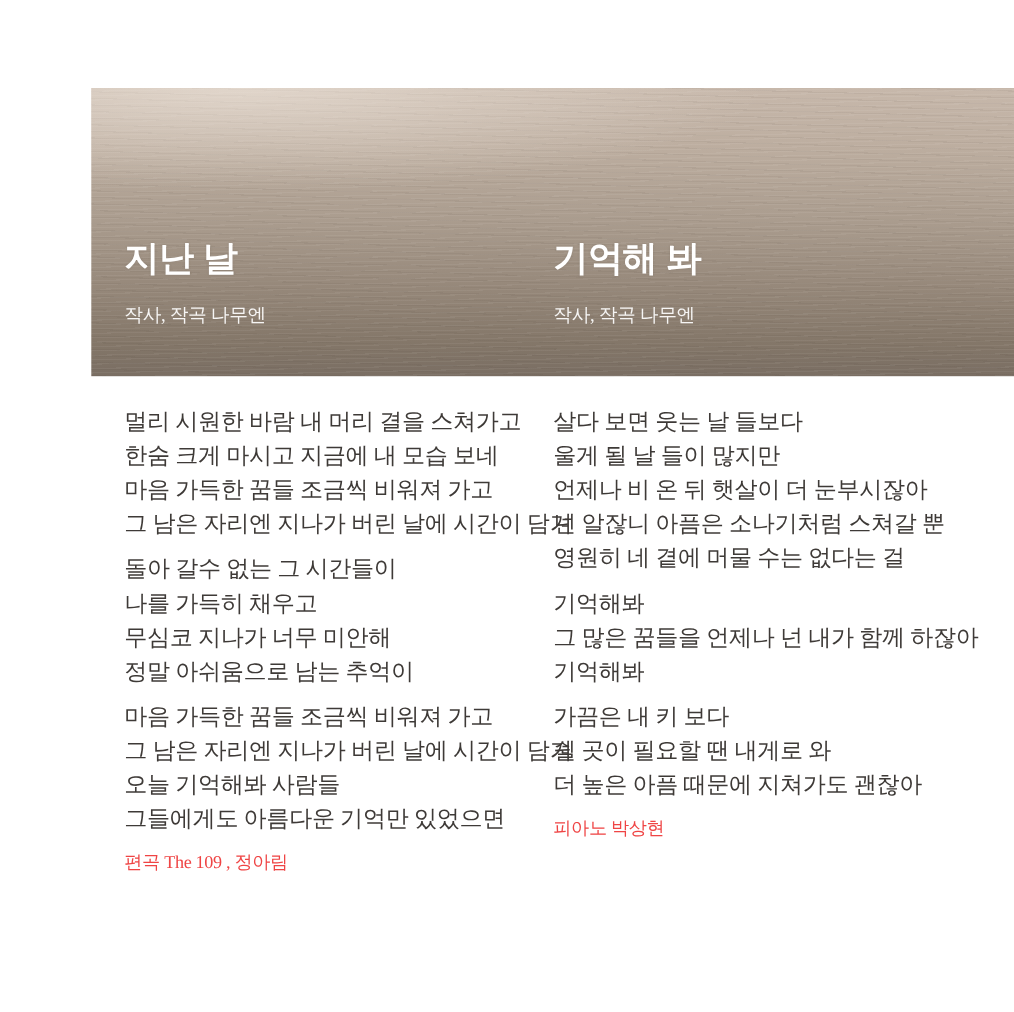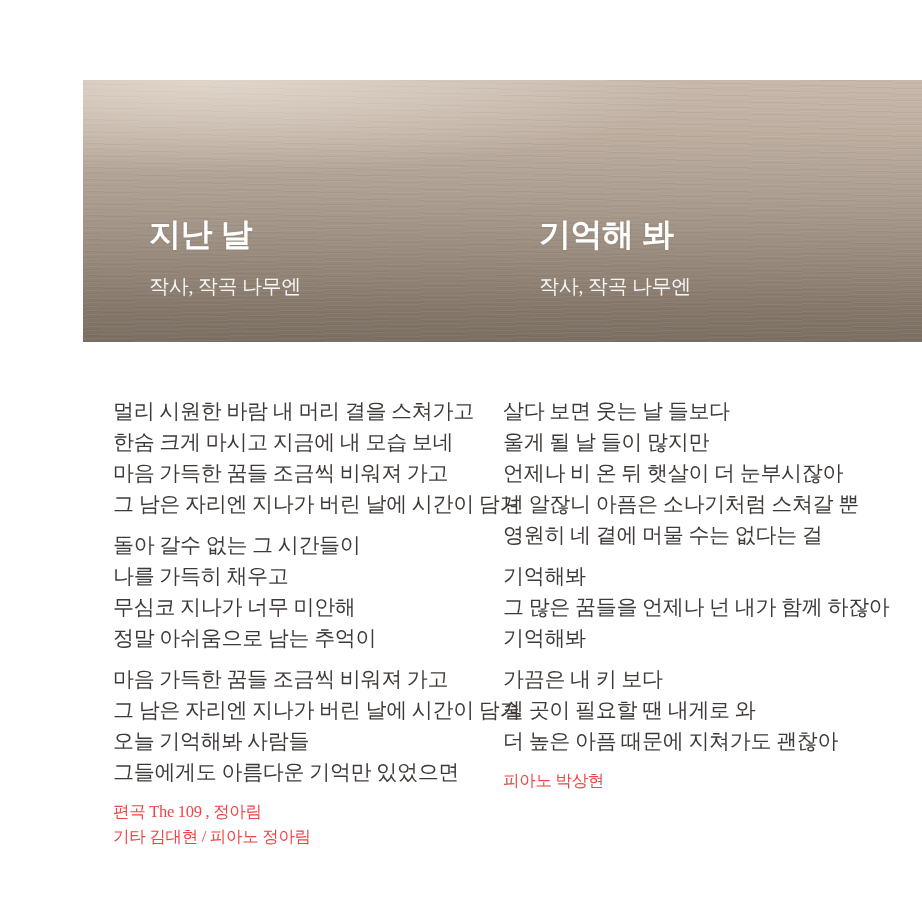--- a/index.html
+++ b/index.html
@@ -11,37 +11,37 @@
 
   
   .hero {
     position:absolute; left:83px; top:80px; width:839px; height:262px;
     background:
       radial-gradient(95% 60% at 16% 0%, rgba(246,238,229,0.55), rgba(246,238,229,0) 60%),
       repeating-linear-gradient(-1.2deg, rgba(255,255,255,0.055) 0px, rgba(255,255,255,0.055) 1px, rgba(0,0,0,0) 1px, rgba(0,0,0,0) 4px),
       repeating-linear-gradient(1.6deg, rgba(62,52,44,0.06) 0px, rgba(62,52,44,0.06) 1px, rgba(0,0,0,0) 1px, rgba(0,0,0,0) 6px),
       linear-gradient(to bottom, #c7b8ab 0%, #bdaea0 20%, #ab9d8f 45%, #97897b 68%, #847769 88%, #7a6e63 100%);
   }
-  .hero-song { position:absolute; top:136px;margin-left:36px; }
+  .hero-song { position:absolute; top:136px; }
   .hero-song.pos-left  { left:30px; }
   .hero-song.pos-right { left:420px; }
   .hero-title {
     margin:0; font-family:"Liberation Sans", sans-serif; font-weight:700;
     font-size:32px; line-height:36px; color:#ffffff; letter-spacing:-0.5px;
     text-shadow:0 0 2px rgba(90,78,68,0.25);
   }
   .hero-credit {
-    margin-top:24px; font-size:20px; line-height:21px;
+    margin-top:24px; font-size:17px; line-height:21px;
     color:rgba(255,255,255,0.92); letter-spacing:-0.3px;
   }
 
   
   .col {
     position:absolute; top:368px; color:#3e3a37;
-    font-size:21px; line-height:31px; letter-spacing:-0.3px;margin-top:28px;
+    font-size:21px; line-height:31px; letter-spacing:-0.3px;
   }
   .col.pos-left  { left:113px; width:378px; }
   .col.pos-right { left:503px; width:410px; }
   .stanza { margin:0 0 10px 0; }
   .line { white-space:nowrap; }
   .credits {
     margin-top:12px; font-size:16.5px; line-height:24.5px; color:#ef4444;
   }
 </style>
 </head>
@@ -74,21 +74,20 @@
       <div class="line">정말 아쉬움으로 남는 추억이</div>
     </div>
     <div class="stanza">
       <div class="line">마음 가득한 꿈들 조금씩 비워져 가고</div>
       <div class="line">그 남은 자리엔 지나가 버린 날에 시간이 담겨</div>
       <div class="line">오늘 기억해봐 사람들</div>
       <div class="line">그들에게도 아름다운 기억만 있었으면</div>
     </div>
     <div class="credits">
       <div class="line">편곡 The 109 , 정아림</div>
-      <div class="line">기타 김대현 / 피아노 정아림</div>
     </div>
   </div>
 
   <div class="col pos-right">
     <div class="stanza">
       <div class="line">살다 보면 웃는 날 들보다</div>
       <div class="line">울게 될 날 들이 많지만</div>
       <div class="line">언제나 비 온 뒤 햇살이 더 눈부시잖아</div>
       <div class="line">넌 알잖니 아픔은 소나기처럼 스쳐갈 뿐</div>
       <div class="line">영원히 네 곁에 머물 수는 없다는 걸</div>

